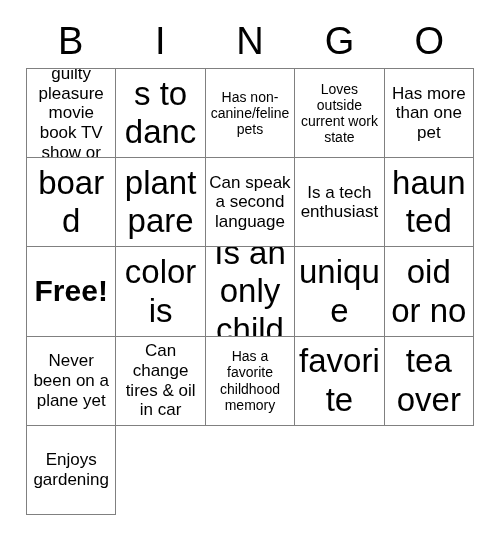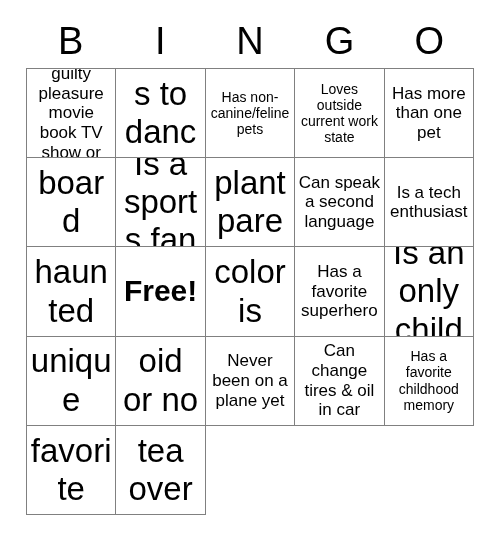--- a/index.html
+++ b/index.html
@@ -124,42 +124,36 @@
       <div class="cell">
         <span class="cell-text fs-sm">Loves outside current work state</span>
       </div>
       <div class="cell">
         <span class="cell-text fs-md">Has more than one pet</span>
       </div>
       <div class="cell">
         <span class="cell-text fs-xl">Loves board games</span>
       </div>
       <div class="cell">
-        <span class="cell-text fs-xl">Is a sports fan</span>
-      </div>
-      <div class="cell">
         <span class="cell-text fs-xl">Is a plant parent</span>
       </div>
       <div class="cell">
         <span class="cell-text fs-md">Can speak a second language</span>
       </div>
       <div class="cell">
         <span class="cell-text fs-md">Is a tech enthusiast</span>
       </div>
       <div class="cell">
         <span class="cell-text fs-xl">Loves haunted houses</span>
       </div>
       <div class="cell">
         <span class="cell-text fs-free">Free!</span>
       </div>
       <div class="cell">
         <span class="cell-text fs-xl">Favorite color is green</span>
-      </div>
-      <div class="cell">
-        <span class="cell-text fs-md">Has a favorite superhero</span>
       </div>
       <div class="cell">
         <span class="cell-text fs-xl">Is an only child</span>
       </div>
       <div class="cell">
         <span class="cell-text fs-xl">Has a unique hobby</span>
       </div>
       <div class="cell">
         <span class="cell-text fs-xl">Android or no way</span>
       </div>
@@ -171,15 +165,18 @@
       </div>
       <div class="cell">
         <span class="cell-text fs-sm">Has a favorite childhood memory</span>
       </div>
       <div class="cell">
         <span class="cell-text fs-xl">Has a favorite cuisine</span>
       </div>
       <div class="cell">
         <span class="cell-text fs-xl">Prefers tea over coffee</span>
       </div>
+      <div class="cell">
+        <span class="cell-text fs-md">Enjoys gardening</span>
+      </div>
     </div>
 
 </div>
 
 </body></html>

